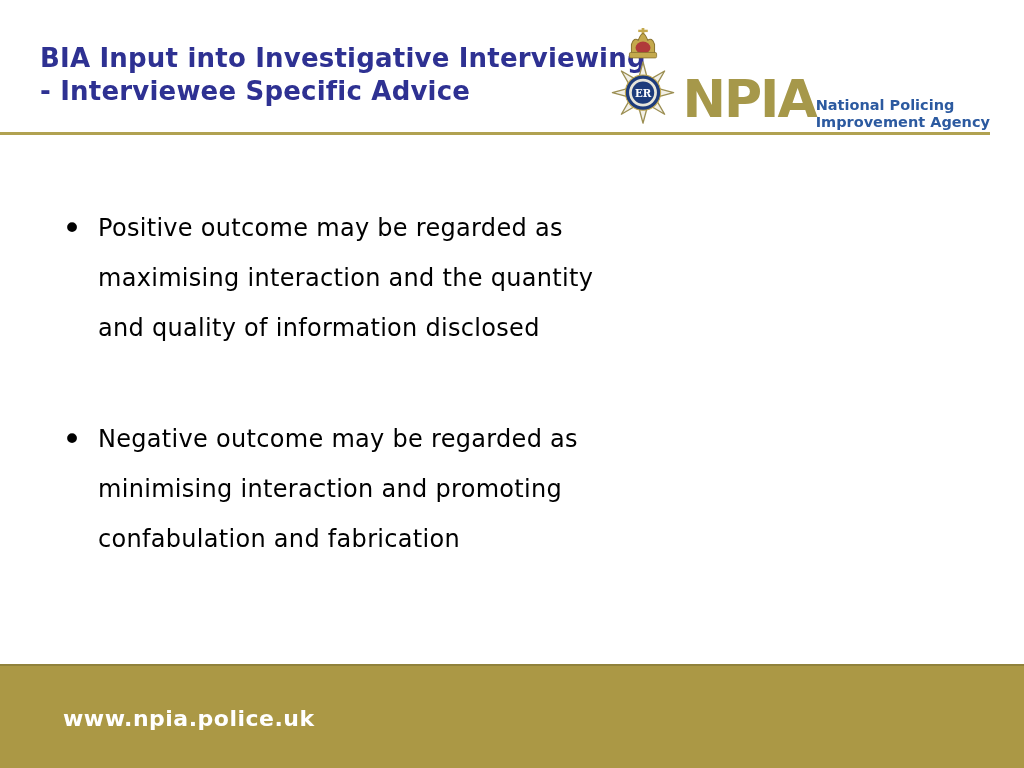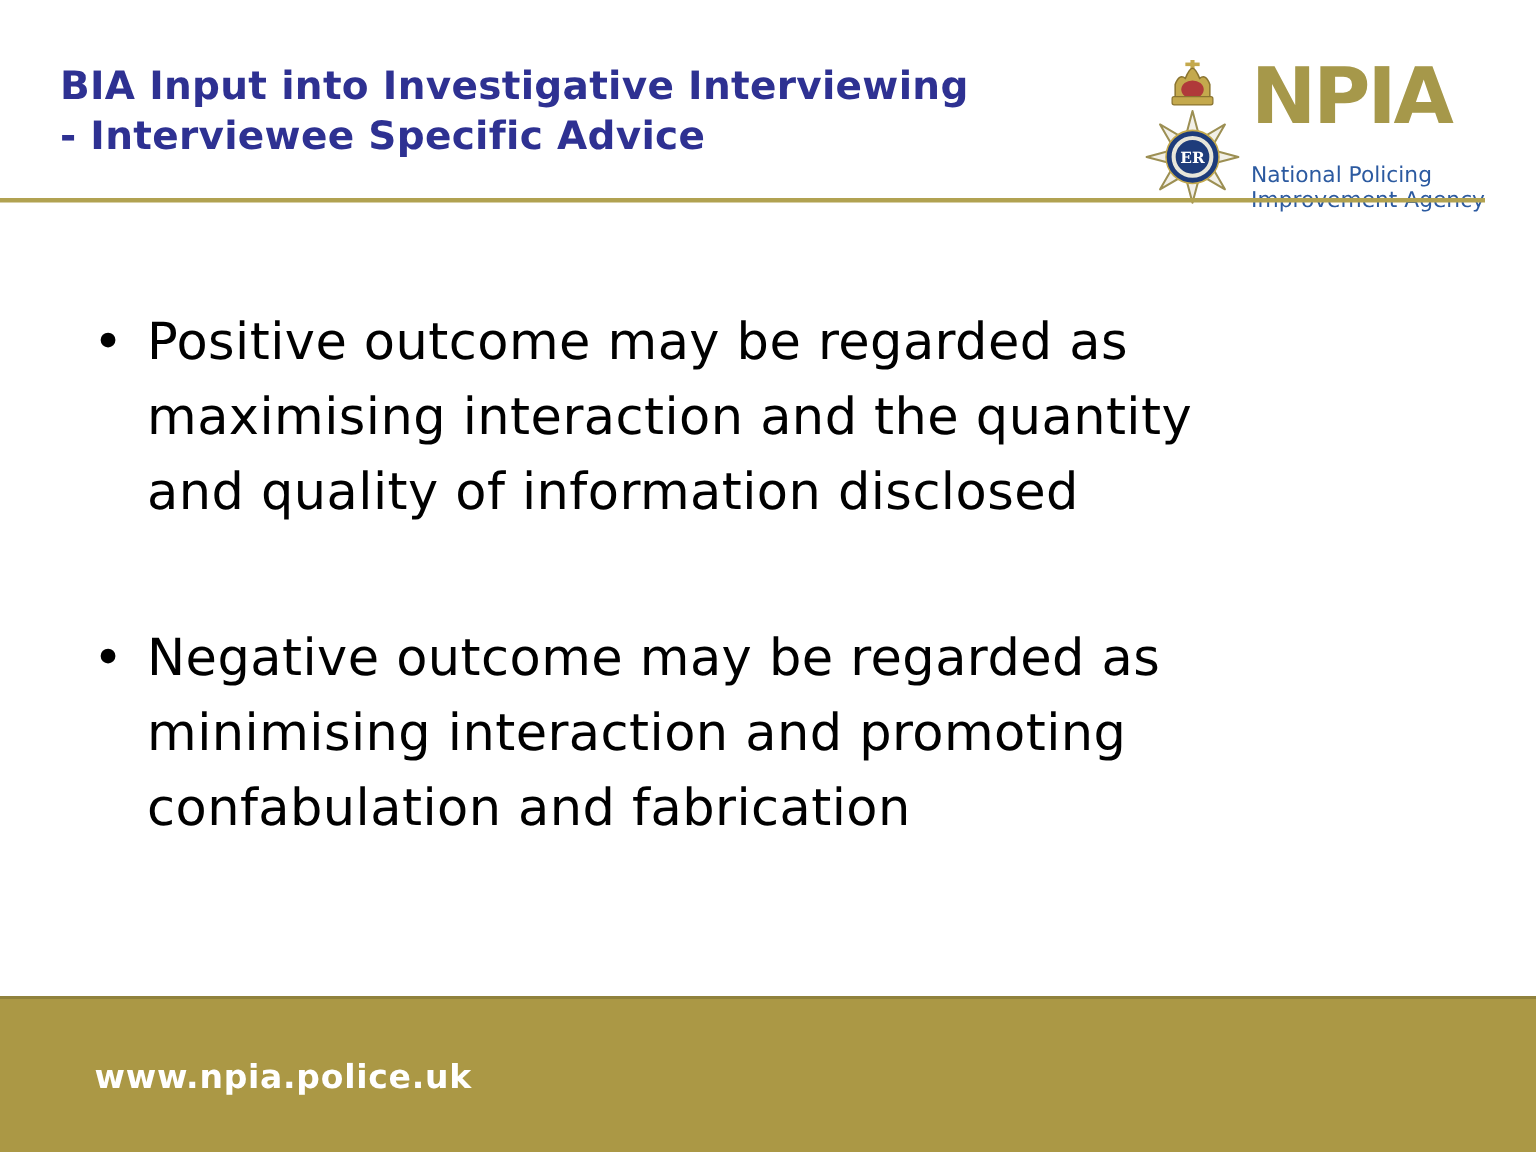--- a/index.html
+++ b/index.html
@@ -16,43 +16,43 @@
     font-size:26px; font-weight:bold; line-height:33px;
     color:var(--title-blue,#2E3192);
     white-space:pre-line; letter-spacing:0.2px;
     margin:0;
   }
   .logo {
     position:absolute; top:28px; right:34px;
     display:flex; align-items:flex-end;
   }
   .crest { width:68px; height:102px; margin-right:5px; flex:none; }
-  .logo-right { display:flex; flex-direction:column; padding-top:14px; }
+  .logo-right { display:flex; flex-direction:row; padding-top:14px; }
   .wordmark {
     font-size:52px; font-weight:bold; line-height:46px;
     letter-spacing:-2px; color:var(--wordmark-gold,#A6984A);
   }
   .tagline {
-    font-size:14.5px; font-weight:normal; line-height:16.5px;
+    font-size:14.5px; font-weight:bold; line-height:16.5px;
     margin-top:21px; white-space:pre-line;
     color:var(--tagline-blue,#2C5AA0);
   }
   .rule {
     position:absolute; top:132px; left:0;
     width:990px; height:3px;
     background:var(--rule-gold,#B1A251);
   }
   .content { position:absolute; top:203px; left:62px; right:70px; }
   .bullet { display:flex; margin:0 0 61px 0; }
   .dot {
     font-size:34px; line-height:50px; width:36px; flex:none;
     color:var(--body-text,#000000);
   }
   .bullet p {
-    margin:0; font-size:34px; line-height:50px;
+    margin:0; font-size:24px; line-height:50px;
     color:var(--body-text,#000000);
     white-space:pre-line; letter-spacing:0.3px;
   }
   .footer {
     position:absolute; left:0; right:0; bottom:0; height:104px;
     background:var(--footer-gold,#AB9845);
     border-top:2px solid #90823C;
     box-sizing:border-box;
   }
   .footer-url {

